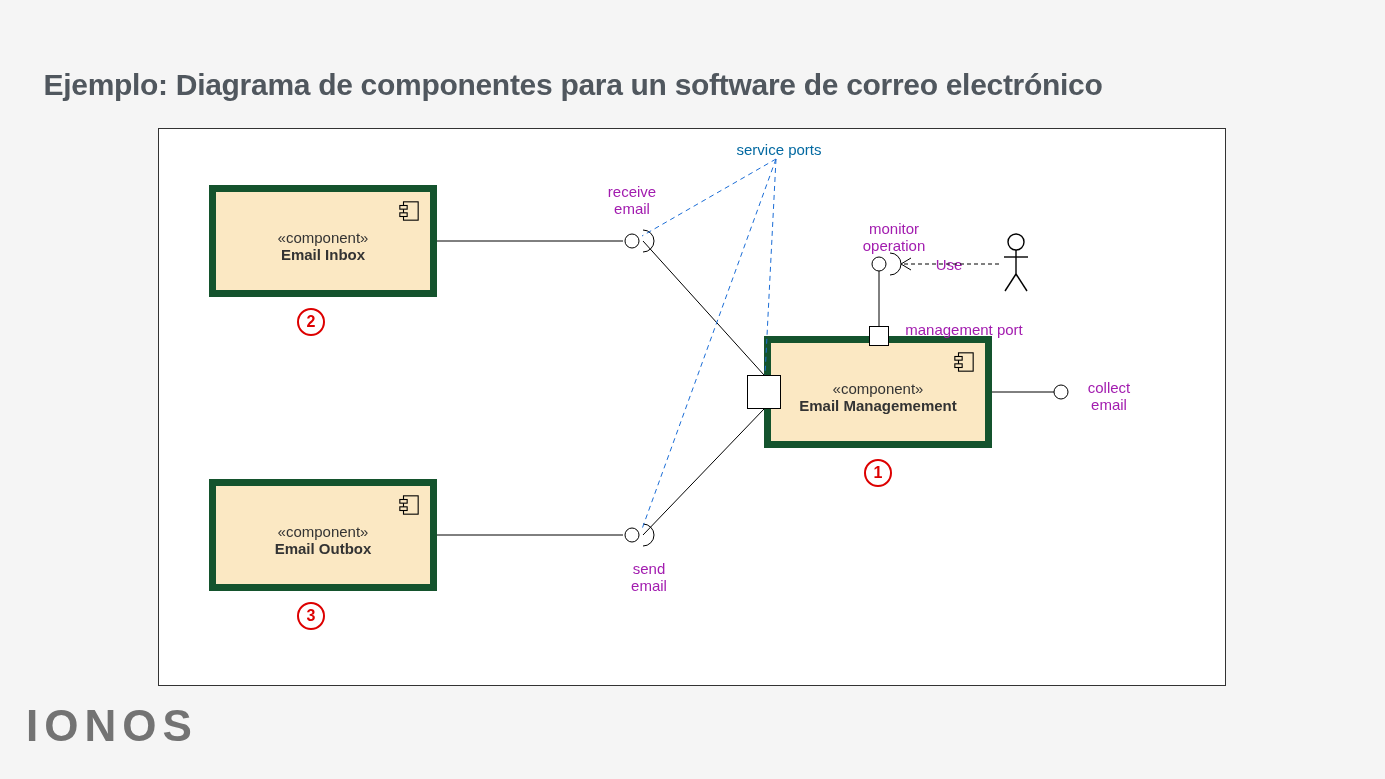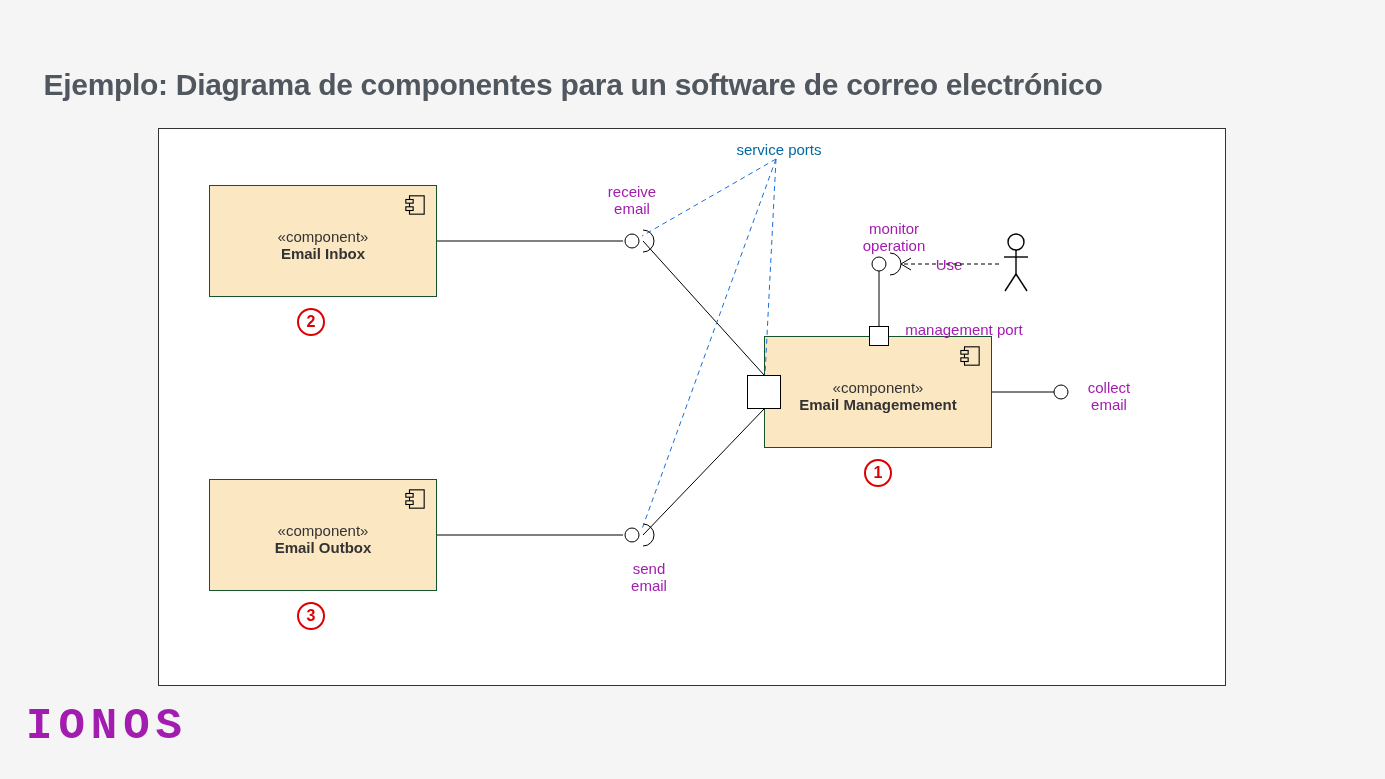--- a/index.html
+++ b/index.html
@@ -32,21 +32,21 @@
     top: 128px;
     left: 158px;
     width: 1068px;
     height: 558px;
     border: 1px solid #333;
     background: #fff;
   }
   .component {
     position: absolute;
     background: #fbe8c3;
-    border: 1px solid #14532d;
+    border: 7px solid #14532d;
   }
   .component .stereo {
     font-family: Arial, sans-serif;
     font-size: 15px;
     text-align: center;
     width: 100%;
   }
   .component .cname {
     font-family: Arial, sans-serif;
     font-size: 15px;
@@ -91,25 +91,25 @@
     font-weight: 600;
     display: flex;
     align-items: center;
     justify-content: center;
     background: #fff;
   }
   .logo {
     position: absolute;
     left: 26px;
     bottom: 28px;
-    font-family: Liberation Mono, monospace;
+    font-family: Liberation Sans, sans-serif;
     font-size: 44px;
     font-weight: 900;
     letter-spacing: 6px;
-    color: #a21caf;
+    color: #737373;
   }
   svg.overlay {
     position: absolute;
     top: 0; left: 0;
     pointer-events: none;
   }
 </style>
 </head>
 <body>
 

